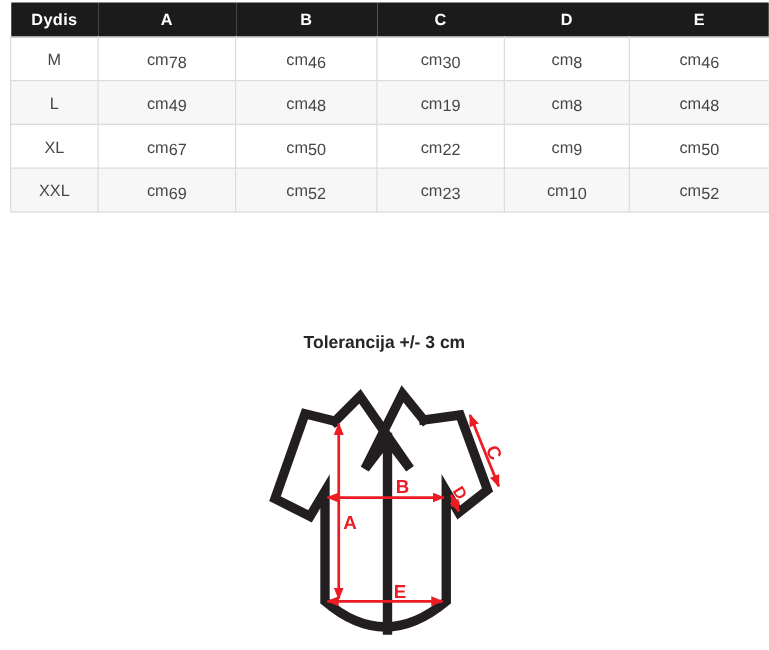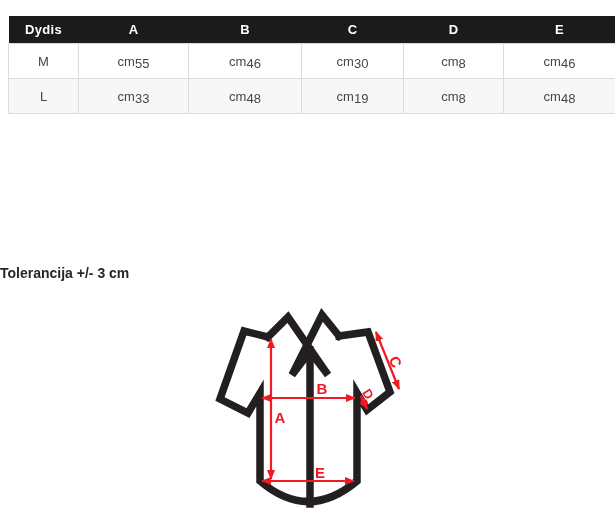--- a/index.html
+++ b/index.html
@@ -4,40 +4,40 @@
 <style>
   html,body { margin:0; padding:0; }
   body {
     width:615px; height:520px; position:relative; overflow:hidden;
     background:#ffffff;
     font-family:"Liberation Sans","DejaVu Sans",sans-serif;
   }
 
   
   table.size-table {
-    position:absolute; left:8px; top:16px; width:607px;
+    position:absolute; left:8px; top:2px; width:607px;
     border-collapse:collapse; table-layout:fixed;
   }
   table.size-table thead th {
     background:#1b1b1b; color:#ffffff;
     height:27px; font-size:13px; font-weight:600;
     text-align:center; padding:0; border:none; letter-spacing:.3px;
   }
   table.size-table tbody td {
     height:34px; text-align:center; vertical-align:middle;
     font-size:13px; color:#474747;
     border:1px solid #dcdcdc; background:#ffffff; padding:0;
   }
   table.size-table tbody tr:nth-child(even) td { background:#f7f7f7; }
   td .val-num { position:relative; top:2px; }
 
   
   .tolerance-note {
     position:absolute; top:265px; left:0; width:615px;
-    text-align:left; font-size:14px; font-weight:700; color:#262626;
+    text-align:center; font-size:14px; font-weight:700; color:#262626;
   }
 
   
   .diagram-wrap { position:absolute; left:200px; top:292px; width:220px; height:228px; }
   .shirt-stroke { fill:none; stroke:#231f20; stroke-width:7.5; stroke-linejoin:miter; stroke-linecap:square; }
   .arrow-line   { stroke:#ed1c24; stroke-width:2.2; fill:none; }
   .dim-label    { fill:#ed1c24; font-family:"Liberation Sans","DejaVu Sans",sans-serif;
                   font-weight:700; font-size:15px; }
   .dim-label.small { font-size:13px; }
 </style>
@@ -59,33 +59,49 @@
         <th>A</th>
         <th>B</th>
         <th>C</th>
         <th>D</th>
         <th>E</th>
       </tr>
   </thead>
   <tbody id="table-body">
       <tr>
         <td>M</td>
-        <td><span>cm</span><span class="val-num">55</span></td>
+        <td><span>cm</span><span class="val-num">78</span></td>
         <td><span>cm</span><span class="val-num">46</span></td>
         <td><span>cm</span><span class="val-num">30</span></td>
         <td><span>cm</span><span class="val-num">8</span></td>
         <td><span>cm</span><span class="val-num">46</span></td>
       </tr>
       <tr>
         <td>L</td>
-        <td><span>cm</span><span class="val-num">33</span></td>
+        <td><span>cm</span><span class="val-num">49</span></td>
         <td><span>cm</span><span class="val-num">48</span></td>
         <td><span>cm</span><span class="val-num">19</span></td>
         <td><span>cm</span><span class="val-num">8</span></td>
         <td><span>cm</span><span class="val-num">48</span></td>
+      </tr>
+      <tr>
+        <td>XL</td>
+        <td><span>cm</span><span class="val-num">67</span></td>
+        <td><span>cm</span><span class="val-num">50</span></td>
+        <td><span>cm</span><span class="val-num">22</span></td>
+        <td><span>cm</span><span class="val-num">9</span></td>
+        <td><span>cm</span><span class="val-num">50</span></td>
+      </tr>
+      <tr>
+        <td>XXL</td>
+        <td><span>cm</span><span class="val-num">69</span></td>
+        <td><span>cm</span><span class="val-num">52</span></td>
+        <td><span>cm</span><span class="val-num">23</span></td>
+        <td><span>cm</span><span class="val-num">10</span></td>
+        <td><span>cm</span><span class="val-num">52</span></td>
       </tr>
     </tbody>
 </table>
 
 <div class="tolerance-note">Tolerancija +/- 3 cm</div>
 
 <div class="diagram-wrap">
   <svg width="220" height="228" viewBox="0 0 220 228" xmlns="http://www.w3.org/2000/svg">
     <defs>
       <marker id="ah" viewBox="0 0 10 8" refX="9" refY="4" markerWidth="10" markerHeight="8" markerUnits="userSpaceOnUse" orient="auto-start-reverse">

